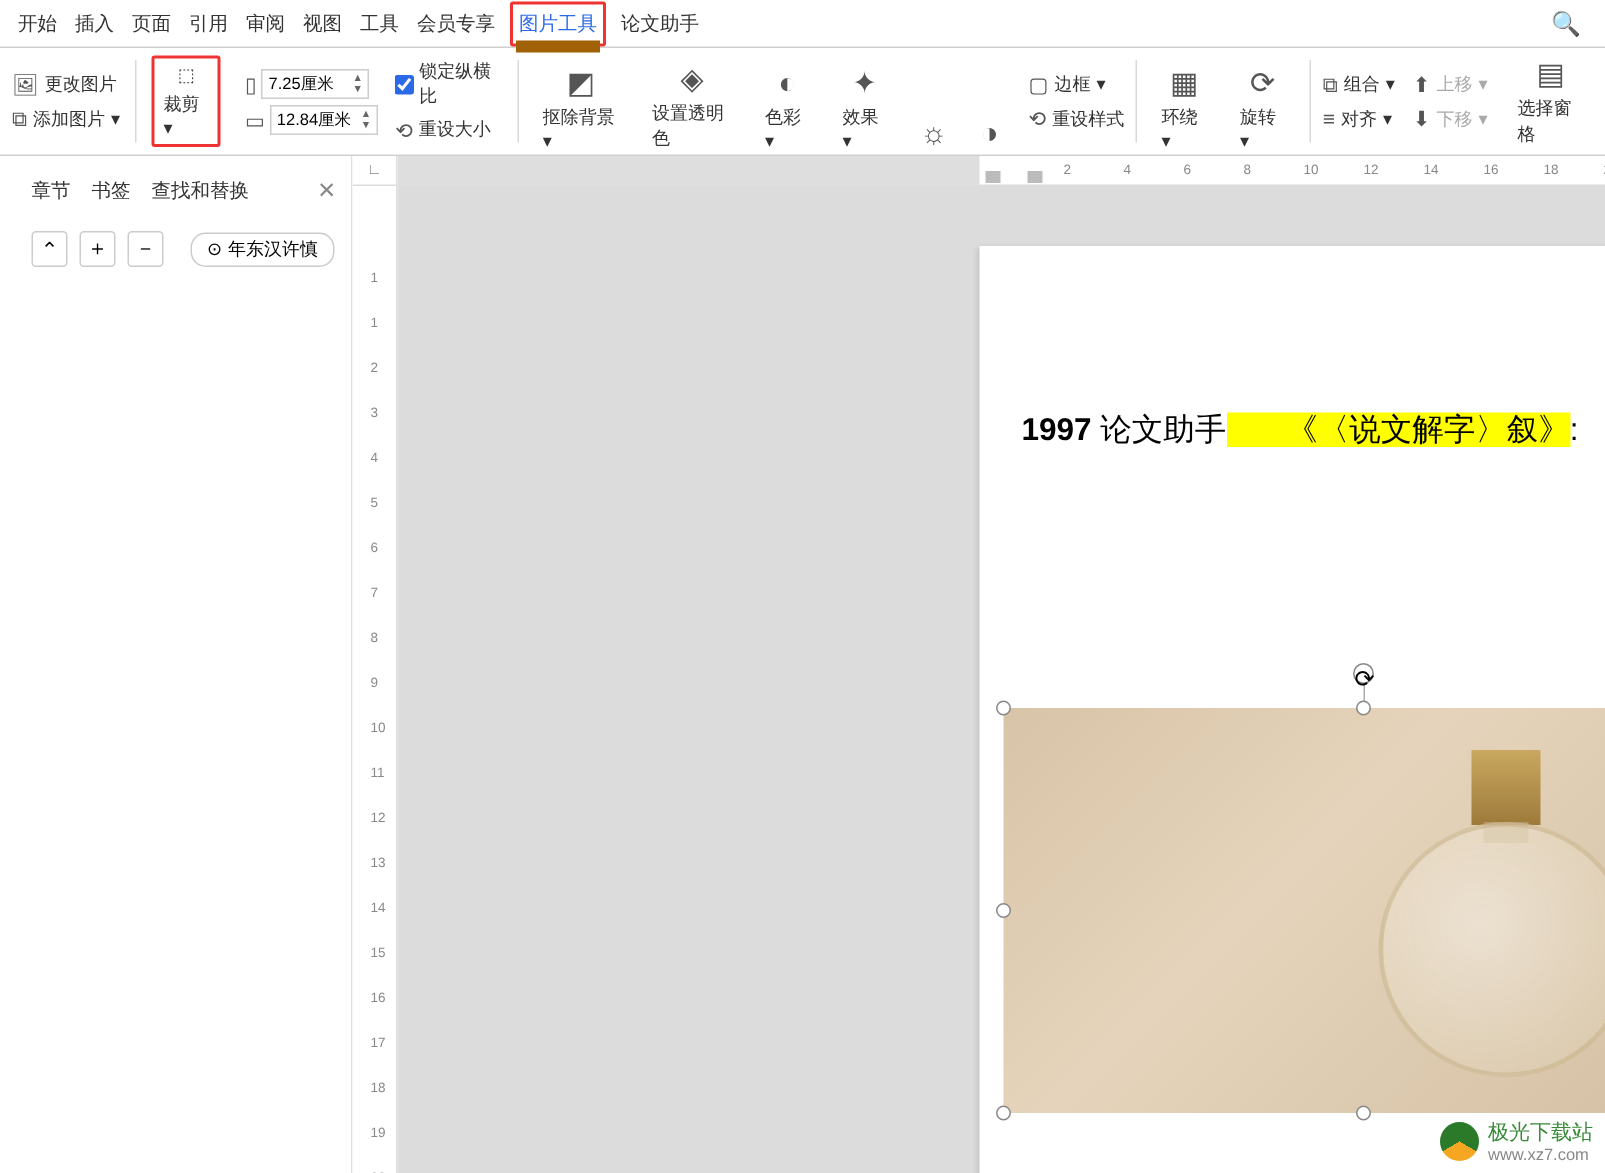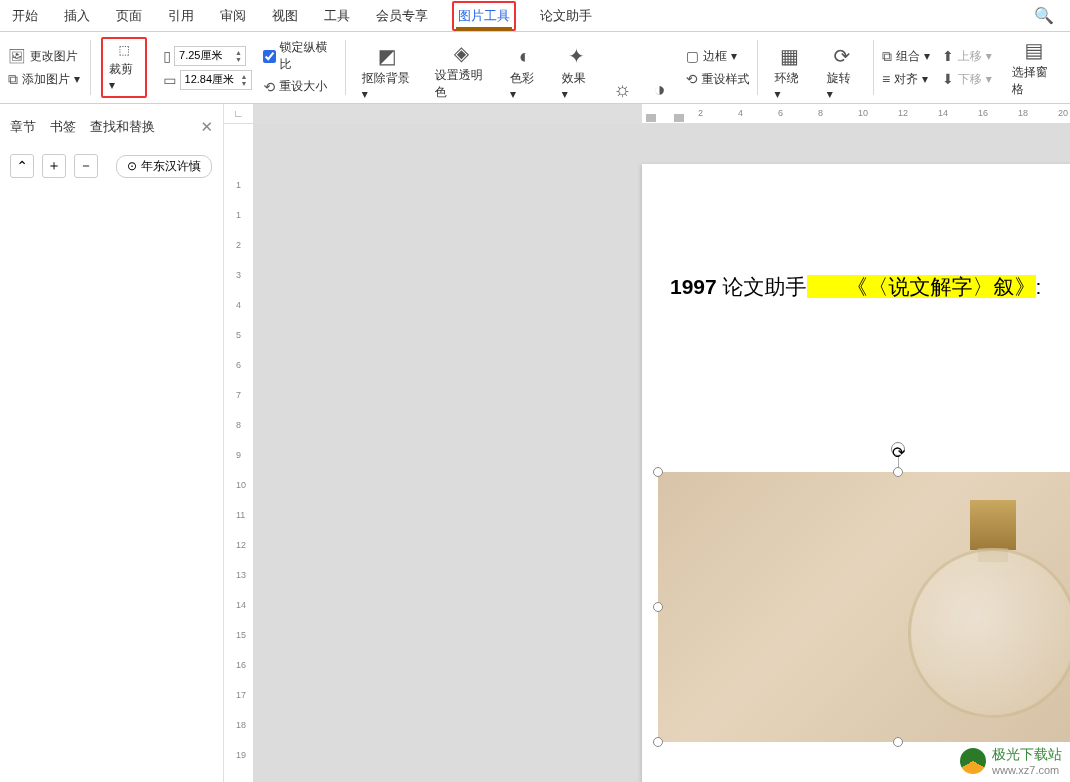--- a/index.html
+++ b/index.html
@@ -3,23 +3,23 @@
 <meta charset="utf-8">
 <style>
 * { box-sizing: border-box; margin: 0; padding: 0; font-family: "Microsoft YaHei", sans-serif; }
 body { width: 1070px; height: 782px; overflow: hidden; background: #fff; position: relative; }
 
 
 .menubar { height: 32px; border-bottom: 1px solid #d0d0d0; display: flex; align-items: center; font-size: 13px; color: #333; }
 .menubar .left-icons { display: flex; align-items: center; gap: 8px; padding: 0 6px; }
 .menubar .left-icons span { cursor: pointer; color: #555; font-size: 15px; padding: 2px; }
 .vsep { width: 1px; height: 18px; background: #ccc; margin: 0 6px; }
-.menubar .menu-tabs { display: flex; align-items: center; gap: 22px; padding-left: 10px; }
+.menubar .menu-tabs { display: flex; align-items: center; gap: 8px; padding-left: 10px; }
 .menubar .menu-tabs span { cursor: pointer; padding: 4px 2px; }
-.menu-active { color: #2a6ae9; border-bottom: 4px solid #a16207; font-weight: 500; }
+.menu-active { color: #2a6ae9; border-bottom: 8px solid #a16207; font-weight: 500; }
 .red-box-menu { border: 2px solid #e33; padding: 2px 8px; border-radius: 2px; }
 .search-icon-area { margin-left: auto; padding: 0 16px; color: #555; font-size: 16px; cursor: pointer; }
 
 
 .ribbon { height: 72px; border-bottom: 1px solid #d0d0d0; display: flex; align-items: stretch; font-size: 12px; color: #333; }
 .ribbon-group { display: flex; flex-direction: column; justify-content: center; padding: 0 8px; gap: 4px; }
 .ribbon-btn { display: flex; flex-direction: column; align-items: center; justify-content: center; padding: 2px 6px; cursor: pointer; gap: 2px; }
 .ribbon-btn .ic { font-size: 20px; color: #555; }
 .ribbon-vsep { width: 1px; background: #d8d8d8; margin: 8px 2px; }
 .red-box-crop { border: 2px solid #e33; border-radius: 2px; padding: 4px 6px; display: flex; flex-direction: column; align-items: center; gap: 4px; }
@@ -27,21 +27,21 @@
 .size-input .ic { font-size: 14px; color: #555; }
 .size-input input { width: 72px; height: 20px; border: 1px solid #ccc; font-size: 11px; padding: 0 14px 0 4px; }
 .spin { display:inline-flex; flex-direction:column; margin-left:-14px; font-size:7px; color:#666; line-height:7px;}
 .chkbox { display: flex; align-items: center; gap: 3px; font-size: 12px; }
 .chkbox input { accent-color: #2a6ae9; }
 .small-ribbon-item { display: flex; align-items: center; gap: 4px; cursor: pointer; font-size: 12px; white-space: nowrap; padding: 1px 0;}
 .small-ribbon-item .ic { font-size: 14px; color: #555; }
 
 
 .main { display: flex; height: calc(100% - 104px); }
-.sidebar { width: 224px; border-right: 1px solid #e0e0e0; background: #fff; padding: 8px 10px; }
+.sidebar { width: 224px; border-right: 1px solid #e0e0e0; background: #fff; padding: 8px 10px; margin-left: 11px; }
 .sidebar-tabs { display: flex; align-items: center; gap: 14px; font-size: 13px; padding: 6px 0 12px; }
 .sidebar-tabs .tab { cursor: pointer; color: #333; }
 .sidebar-tabs .close { margin-left: auto; cursor: pointer; color: #888; font-size: 15px; }
 .sidebar-btns { display: flex; align-items: center; gap: 8px; padding: 6px 0; }
 .sq-btn { width: 24px; height: 24px; border: 1px solid #ccc; border-radius: 3px; display: flex; align-items: center; justify-content: center; cursor: pointer; font-size: 14px; }
 .smart-btn { margin-left: 10px; border: 1px solid #ccc; border-radius: 10px; padding: 2px 10px; font-size: 12px; cursor: pointer; display: flex; align-items: center; gap: 4px; }
 .outline-item { margin-top: 20px; background: #eaeaea; padding: 6px 10px; border-radius: 2px; font-size: 12px; cursor: pointer; }
 
 
 .doc-area { flex: 1; position: relative; background: #f5f5f5; overflow: hidden; }

